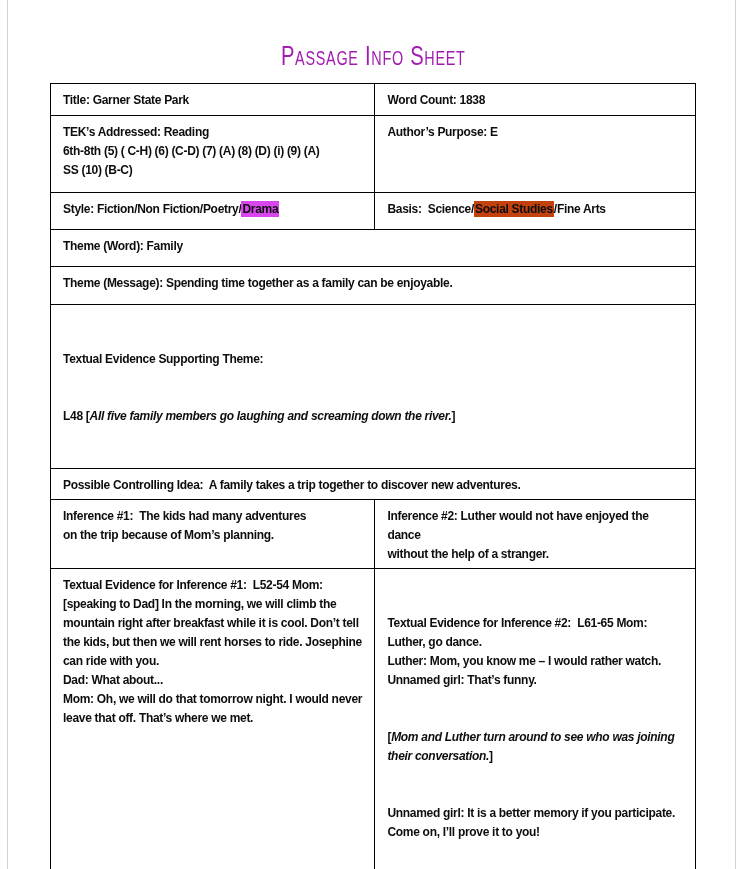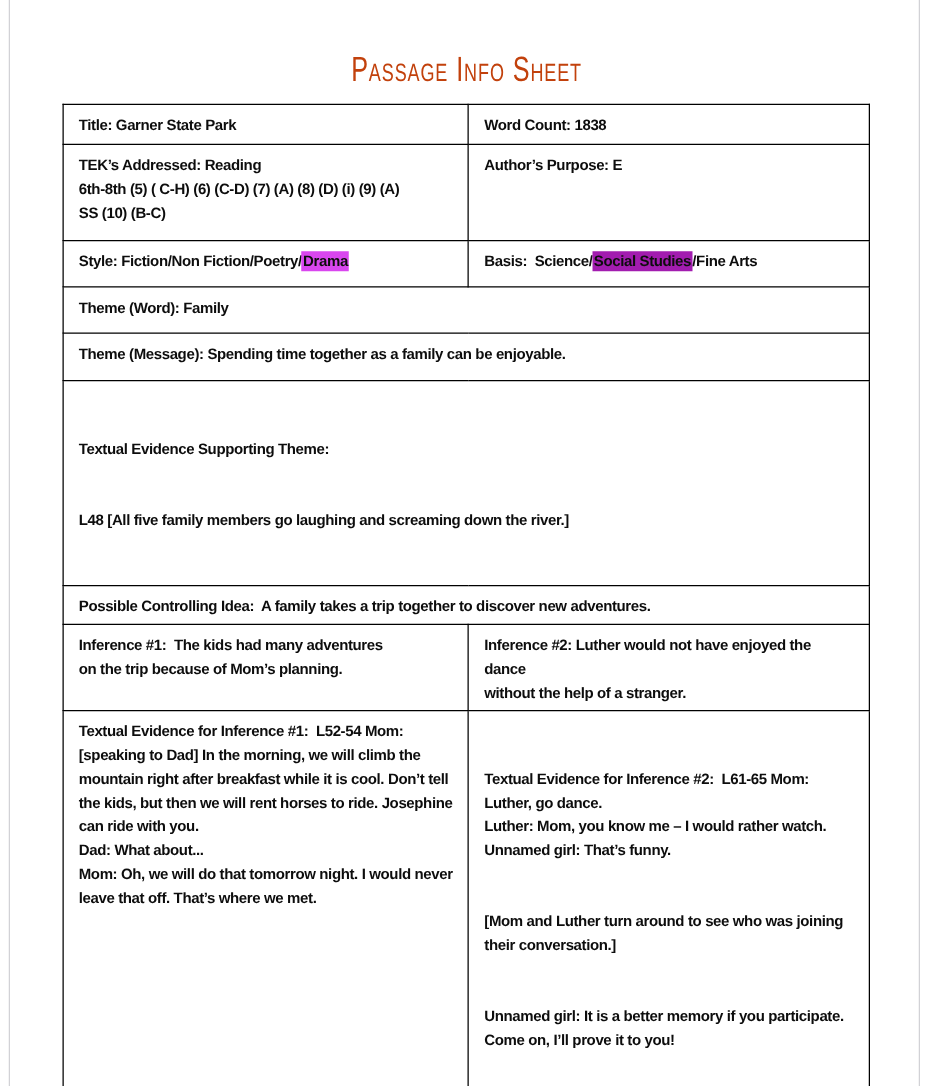--- a/index.html
+++ b/index.html
@@ -22,21 +22,21 @@
   .page-edge.right { left: 735px; }
   .doc-title {
     position: absolute;
     top: 40px;
     left: 50px;
     width: 646px;
     text-align: center;
     font-variant: small-caps;
     font-weight: 400;
     font-size: 28px;
-    color: #c2410c;
+    color: #a21caf;
     letter-spacing: 1px;
   }
   .doc-title .squeeze {
     display: inline-block;
     transform: scaleX(0.72);
     transform-origin: center;
     white-space: nowrap;
   }
   table.info-table {
     position: absolute;
@@ -63,21 +63,21 @@
   tr.r2  { height: 77px; margin-left: 48px; }
   tr.r3  { height: 37px; }
   tr.r4  { height: 37px; }
   tr.r5  { height: 38px; }
   tr.r6  { height: 59px; }
   tr.r7  { height: 31px; }
   tr.r8  { height: 61px; }
   tr.r9  { height: 57px; }
   tr.r10 { height: 182px; }
   .hl { background: #ffff00; padding: 1px 1px; }
-  .it { }
+  .it { font-style: italic; }
 </style>
 </head>
 <body>
 
 <div class="page">
   <div class="page-edge left"></div>
   <div class="page-edge right"></div>
 
   <div class="doc-title">
     <span class="squeeze">Passage Info Sheet</span>
@@ -92,21 +92,21 @@
 
       <tr class="r2">
         <td class="col-left">TEK’s Addressed: Reading
 6th-8th (5) ( C-H) (6) (C-D) (7) (A) (8) (D) (i) (9) (A)
 SS (10) (B-C)</td>
         <td>Author’s Purpose: E</td>
       </tr>
 
       <tr class="r3">
         <td class="col-left"><span>Style: Fiction/Non Fiction/Poetry/</span><span class="hl" style="background: #d946ef;">Drama</span></td>
-        <td><span>Basis:  Science/</span><span class="hl" style="background: #a21caf;">Social Studies</span><span>/Fine Arts</span></td>
+        <td><span>Basis:  Science/</span><span class="hl" style="background: #c2410c;">Social Studies</span><span>/Fine Arts</span></td>
       </tr>
 
       <tr class="r4">
         <td colspan="2">Theme (Word): Family</td>
       </tr>
 
       <tr class="r5">
         <td colspan="2">Theme (Message): Spending time together as a family can be enjoyable.</td>
       </tr>
 

